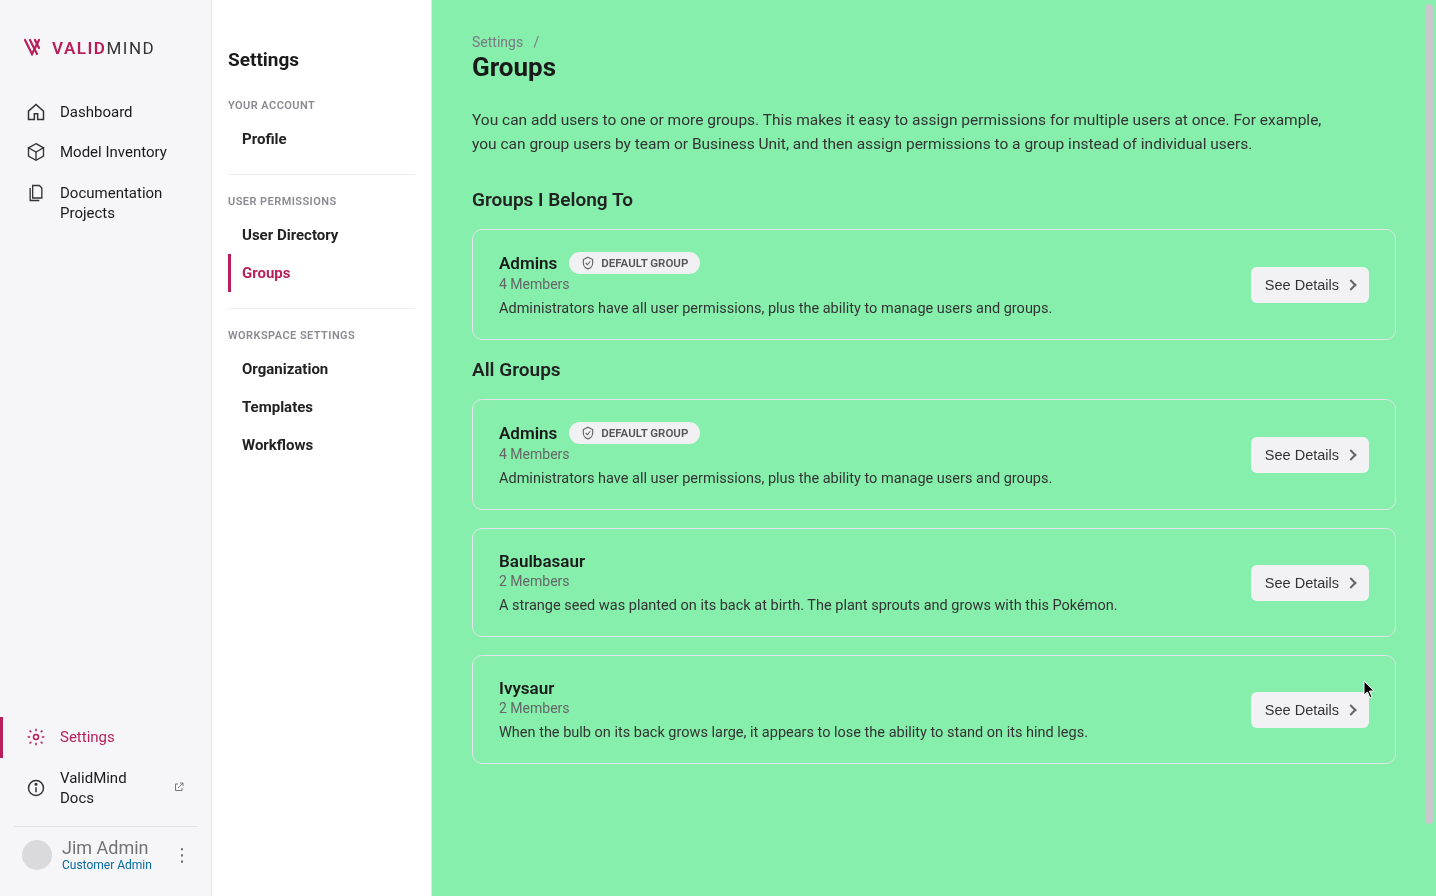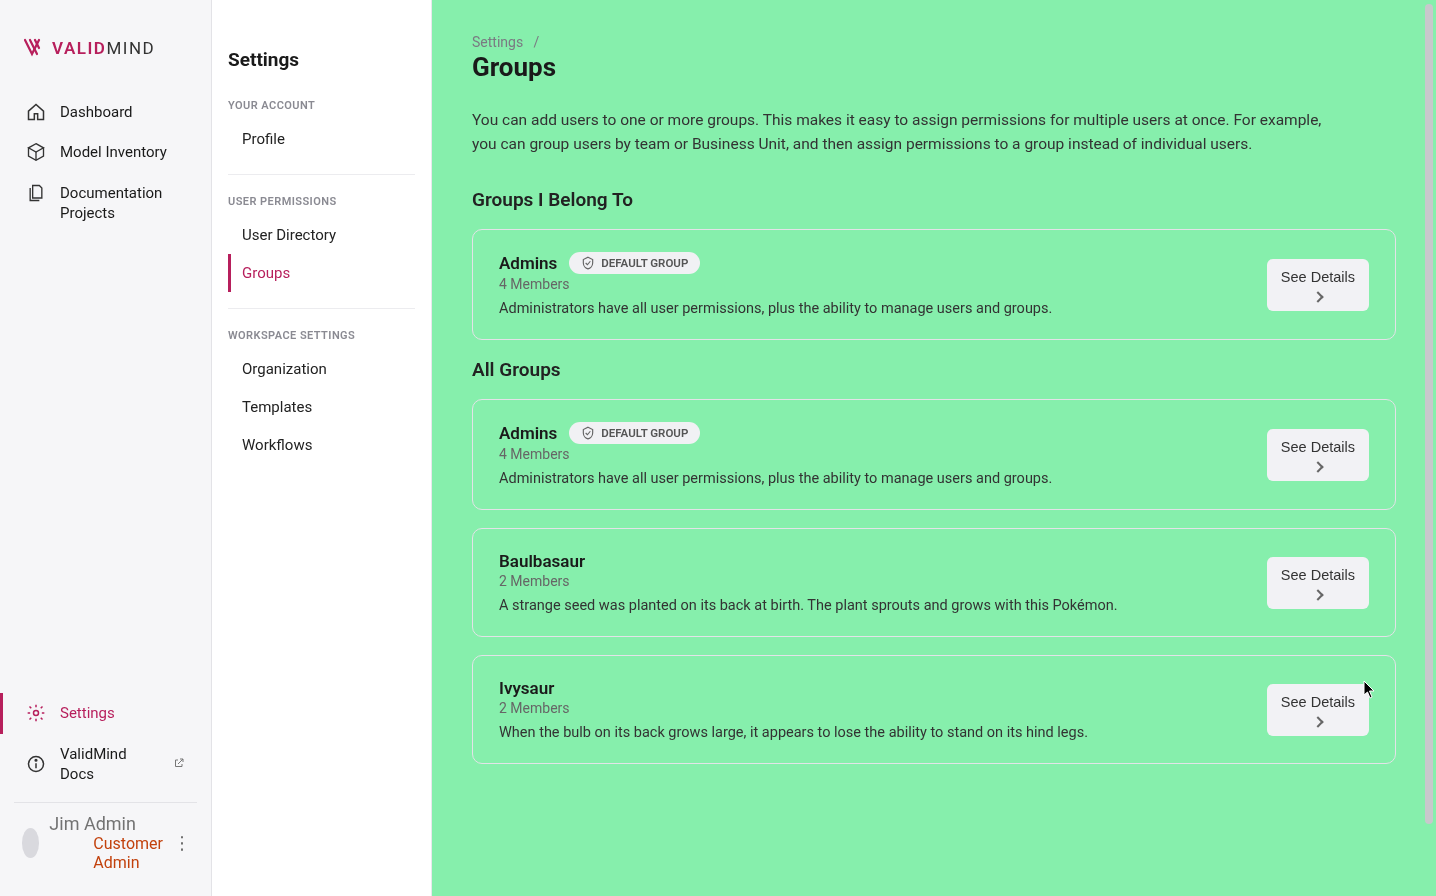--- a/index.html
+++ b/index.html
@@ -52,21 +52,21 @@
   gap: 10px;
   padding: 10px 8px;
   border-top: 1px solid #e3e3e7;
   margin-top: 8px;
 }
 .avatar {
   width: 30px; height: 30px; border-radius: 50%; background: #d9d9de;
 }
 .user-meta { flex: 1; }
 .user-name { font-size: 18px; color: #737373; }
-.user-role { font-size: 16px; color: #c2410c; margin-left: 44px; }
+.user-role { font-size: 12px; color: #0369a1; }
 .kebab { width: 16px; color: #666; cursor: pointer; font-size: 18px; line-height: 4px; }
 .collapse {
   display: flex; align-items: center; gap: 10px;
   padding: 12px 12px 4px 12px; color: #555; font-size: 15px; cursor: pointer;
   border-top: 1px solid #e3e3e7; margin-top: 4px;
 }
 
 
 .sidebar-secondary {
   width: 220px;
@@ -76,20 +76,21 @@
 }
 .sidebar-secondary h2 { font-size: 19px; font-weight: 700; margin-bottom: 28px; }
 .sec-group { margin-bottom: 10px; }
 .sec-label {
   font-size: 11px; letter-spacing: .04em; color: #8a8a92;
   font-weight: 600; margin-bottom: 8px; text-transform: uppercase;
 }
 .sec-item {
   padding: 10px 14px; font-size: 15px; color: #222; cursor: pointer;
   border-radius: 4px;
+  font-weight: bold;
 }
 .sec-item.active {
   color: #b71f5c;
   border-left: 3px solid #b71f5c;
   border-radius: 0;
   padding-left: 11px;
 }
 .sec-divider { height: 1px; background: #ececef; margin: 16px 0 20px 0; }
 
 
@@ -119,21 +120,21 @@
 .badge {
   display: inline-flex; align-items: center; gap: 6px;
   background: #f1f1f4; border-radius: 999px;
   padding: 4px 12px; font-size: 11.5px; font-weight: 600; color: #555;
 }
 .members { font-size: 14px; color: #666; margin-bottom: 8px; }
 .card-desc { font-size: 14.5px; color: #333; }
 .details-btn {
   display: inline-flex; align-items: center; gap: 8px;
   background: #f2f2f5; border: none; border-radius: 6px;
-  padding: 10px 14px; font-size: 14.5px; color: #333; cursor: pointer; flex-direction: column;
+  padding: 10px 14px; font-size: 14.5px; color: #333; cursor: pointer;
 }
 .chev { width: 8px; height: 8px; border-right: 2px solid #666; border-top: 2px solid #666; transform: rotate(45deg); }
 
 .ext-icon { width:12px; height:12px; }
 
 
 .cursor-ptr {
   position: absolute; left: 1363px; top: 680px; width: 14px; height: 20px; z-index: 100; pointer-events:none;
 }
 

